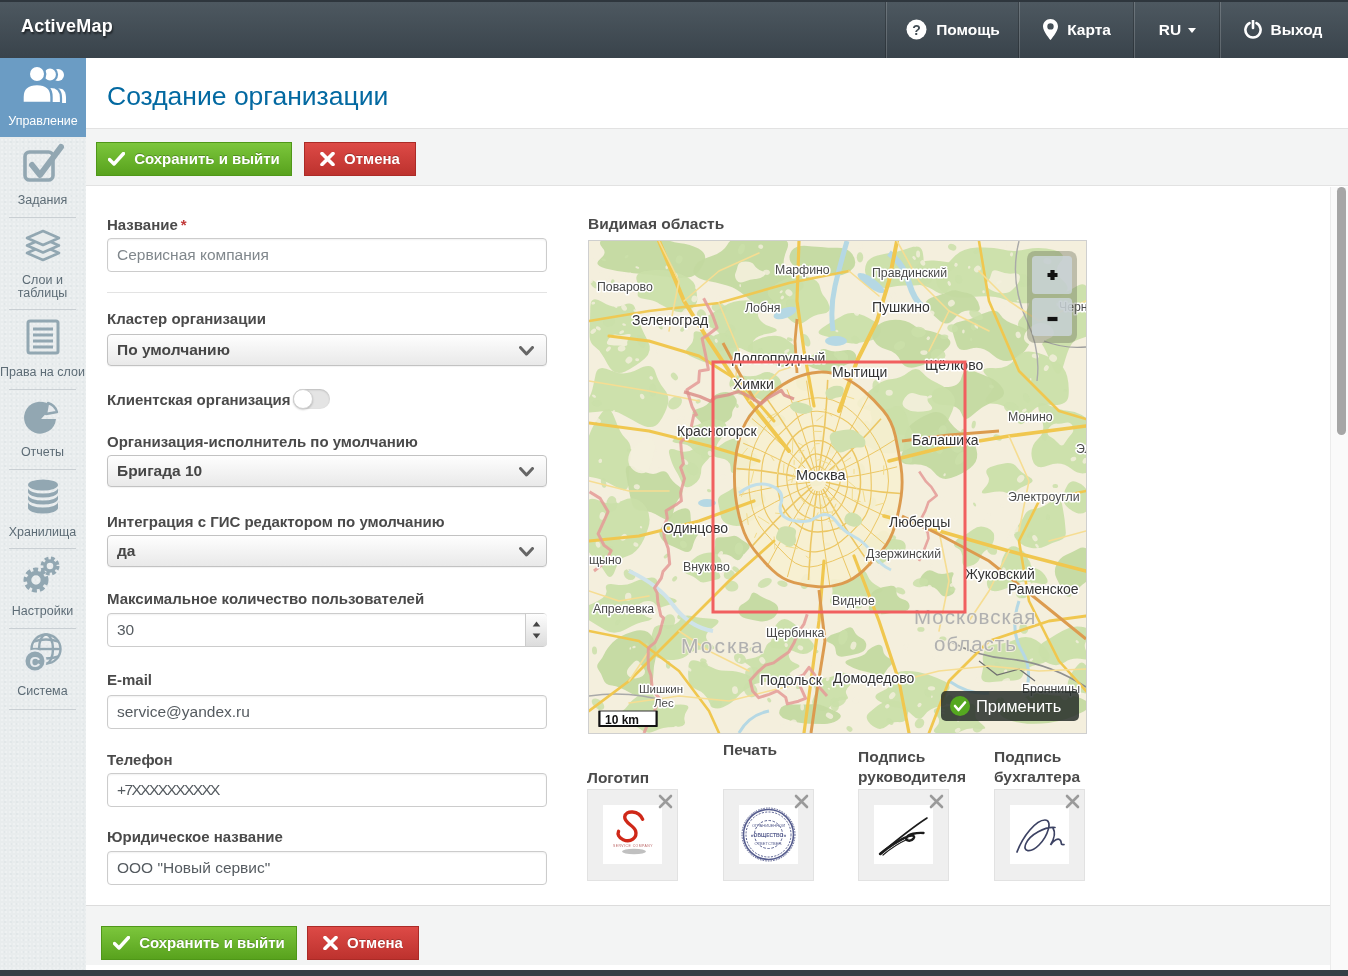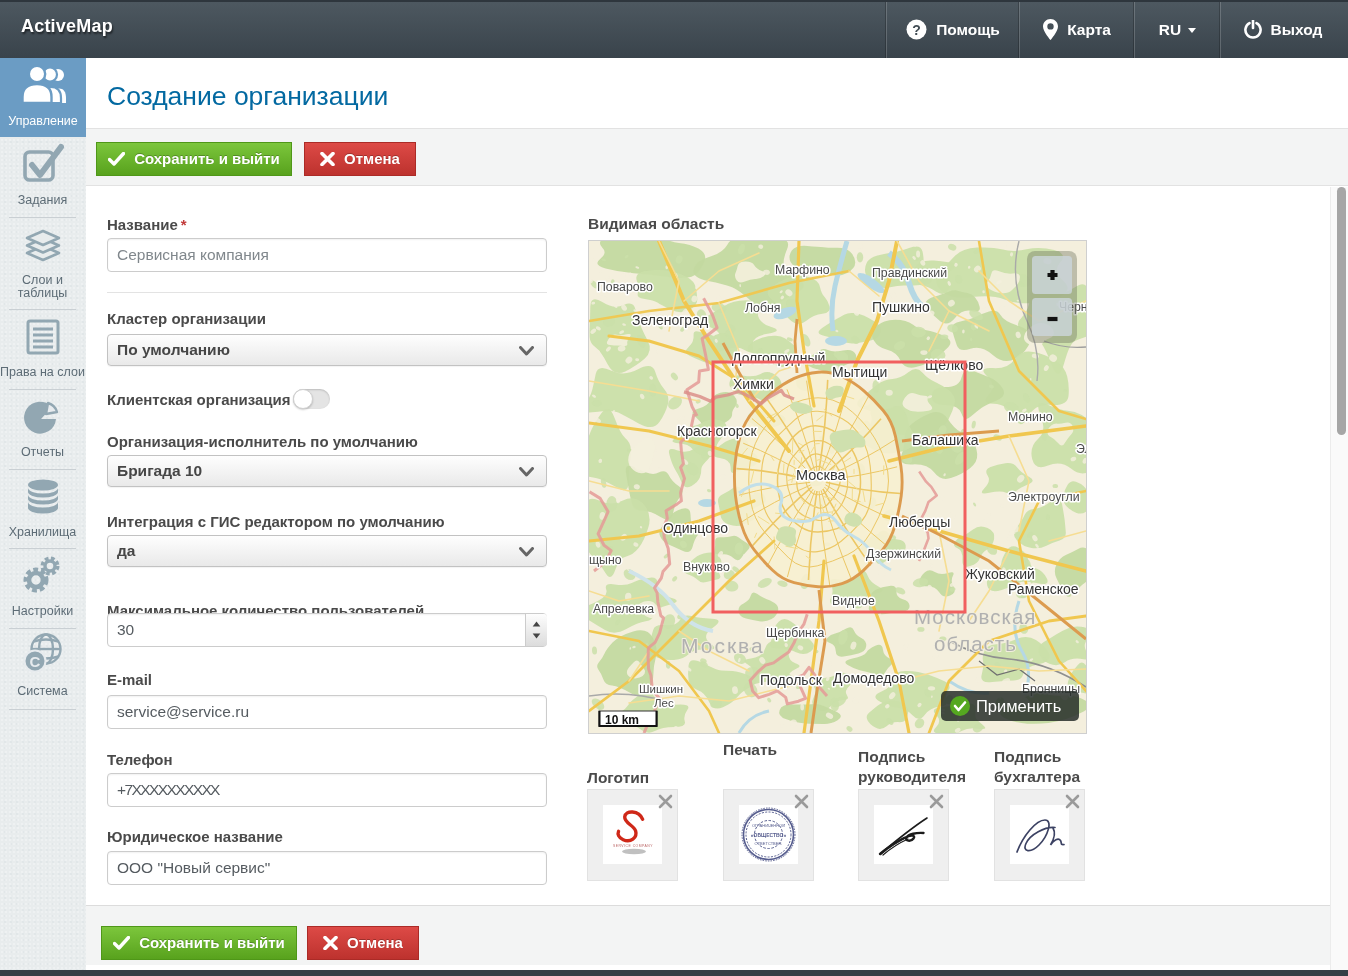--- a/index.html
+++ b/index.html
@@ -202,29 +202,29 @@
         <svg width="15" height="10" viewBox="0 0 15 10">
 <path d="M1.5,1.5 L7.5,8 L13.5,1.5" fill="none" stroke="#666" stroke-width="3" stroke-linecap="round" stroke-linejoin="round"></path>
 </svg>
       </span></div>
 <div class="flabel" style="left:21px;top:455px">Интеграция с ГИС редактором по умолчанию</div>
 <div class="select" style="left:21px;top:477px">да<span class="chv">
         <svg width="15" height="10" viewBox="0 0 15 10">
 <path d="M1.5,1.5 L7.5,8 L13.5,1.5" fill="none" stroke="#666" stroke-width="3" stroke-linecap="round" stroke-linejoin="round"></path>
 </svg>
       </span></div>
-<div class="flabel" style="left:21px;top:544px">Максимальное количество пользователей</div>
+<div class="flabel" style="left:21px;top:532px">Максимальное количество пользователей</div>
 <div class="tinput" style="left:21px;top:555px">30<div class="spinner">
         <svg width="9" height="20" viewBox="0 0 9 20">
 <path d="M4.5,1.5 L8.3,6.5 H0.7 Z" fill="#444"></path>
 <path d="M4.5,18.5 L0.7,13.5 H8.3 Z" fill="#444"></path>
 </svg>
       </div></div>
 <div class="flabel" style="left:21px;top:613px">E-mail</div>
-<div class="tinput" style="left:21px;top:637px">service@service.ru</div>
+<div class="tinput" style="left:21px;top:637px">service@yandex.ru</div>
 <div class="flabel" style="left:21px;top:693px">Телефон</div>
 <div class="tinput" style="left:21px;top:715px"><span style="letter-spacing:-1.6px">+7XXXXXXXXXX</span></div>
 <div class="flabel" style="left:21px;top:770px">Юридическое название</div>
 <div class="tinput" style="left:21px;top:793px">ООО "Новый сервис"</div>
 
   <div class="mlabel" style="left:502px;top:157px">Видимая область</div>
   <div class="map">
       <svg width="497" height="492" viewBox="0 0 497 492" style="display:block">
 <rect width="497" height="492" fill="#f4efdd"></rect>
 <path d="M109.4,7.6 Q117.1,12.0 116.1,17.8 Q115.1,23.7 108.9,31.4 Q102.7,39.1 81.4,36.2 Q60.0,33.2 44.9,32.2 Q29.8,31.2 16.6,27.6 Q3.5,24.0 11.2,18.0 Q18.9,12.0 13.2,6.4 Q7.4,0.9 16.8,-4.3 Q26.1,-9.5 43.1,-13.0 Q60.0,-16.4 68.9,-7.9 Q77.8,0.7 89.8,1.9 Q101.7,3.2 109.4,7.6 Z" fill="#c3d9a0" opacity="0.95"></path>

